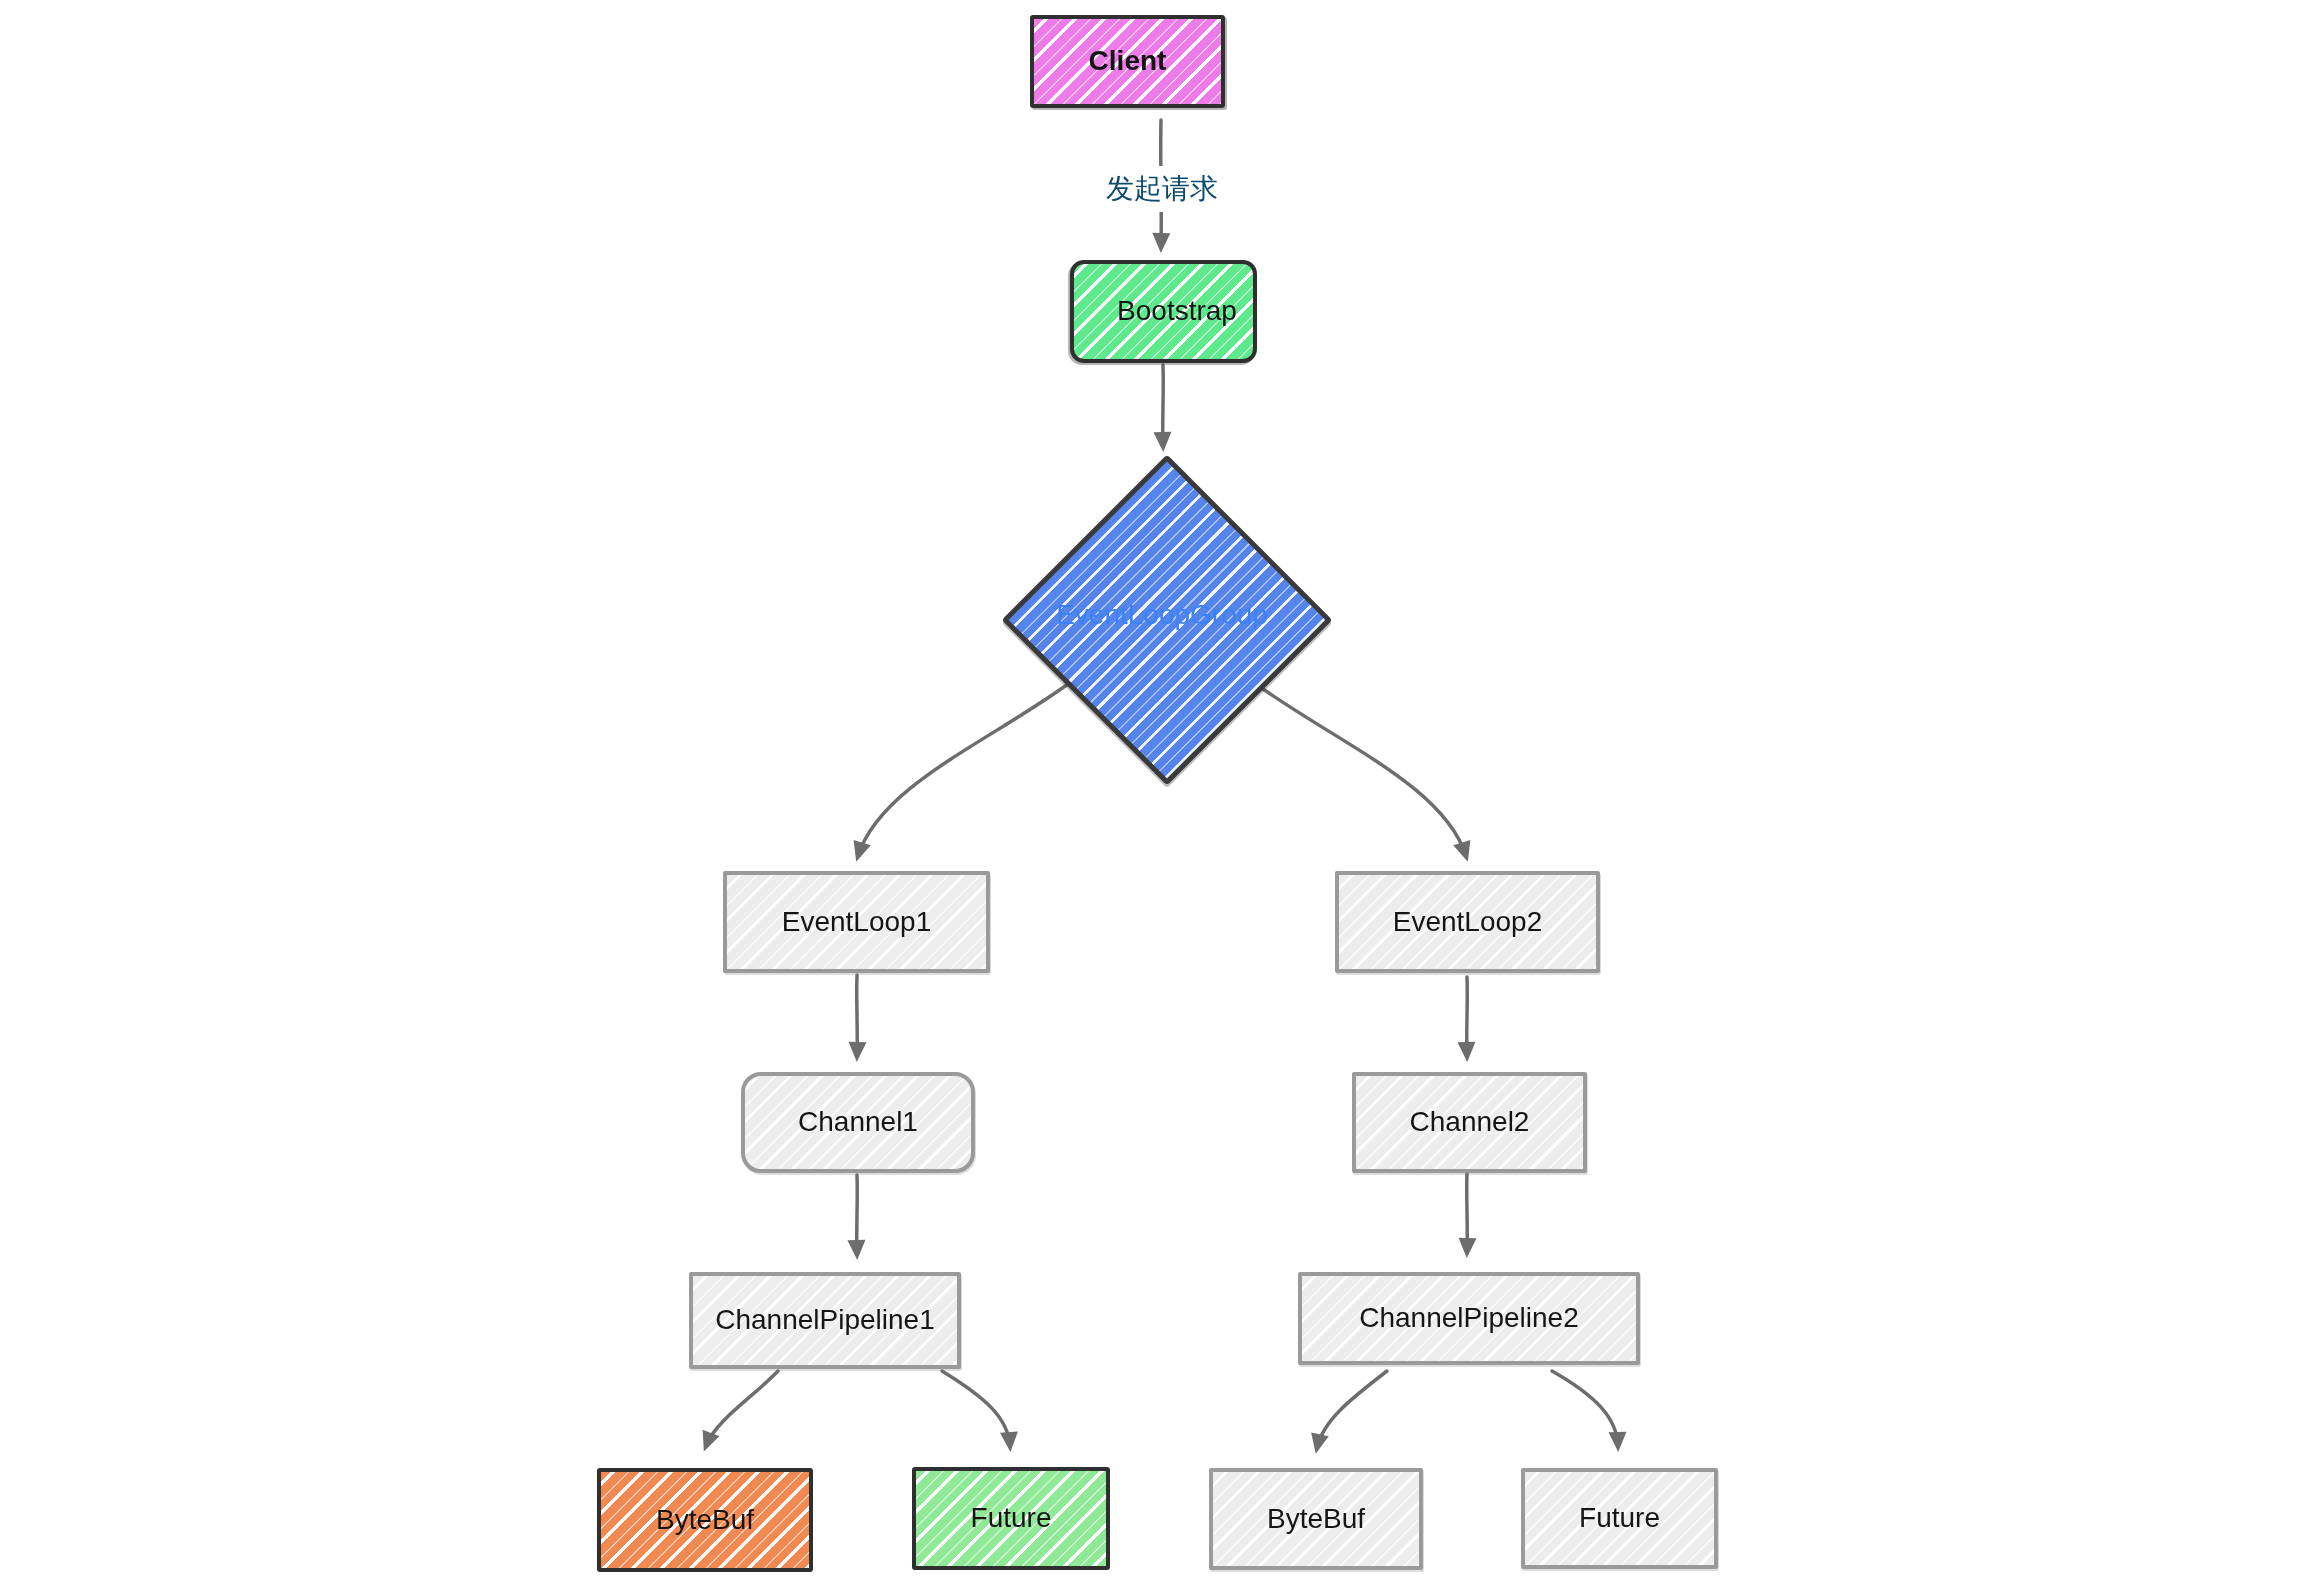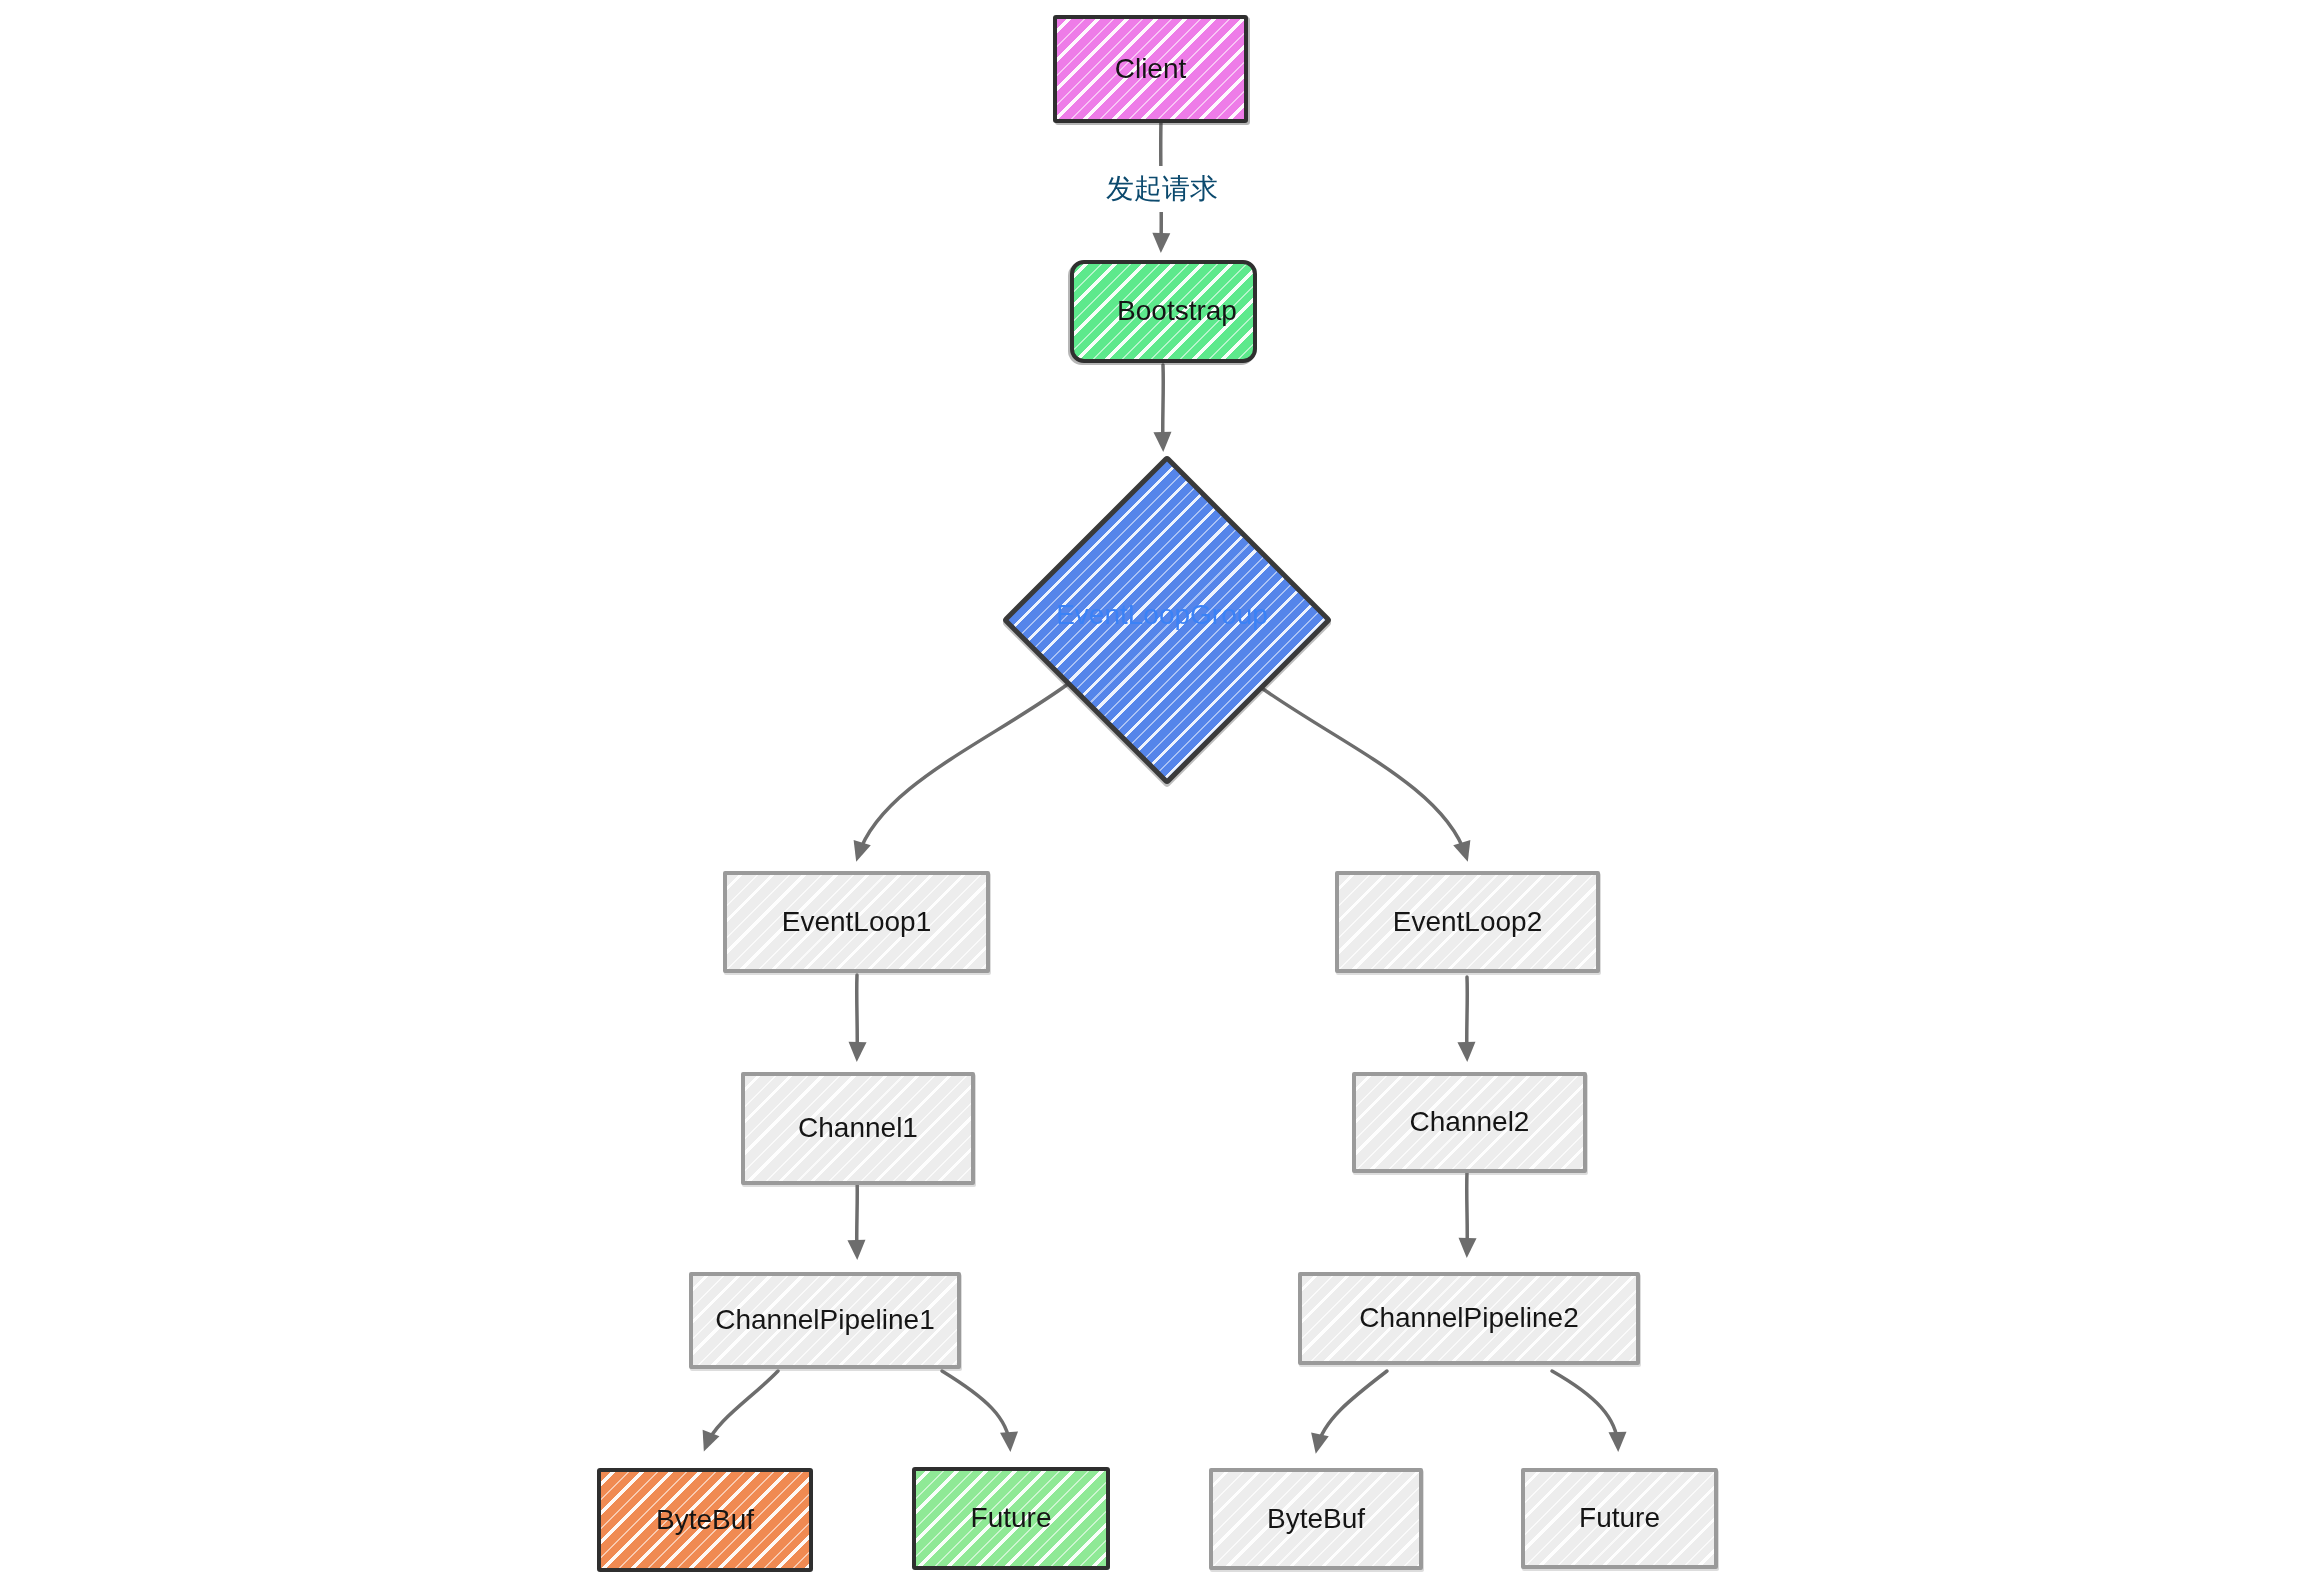--- a/index.html
+++ b/index.html
@@ -104,21 +104,21 @@
       <path marker-end="url(#arrow)" d="M 1467 977 C 1468 1003, 1466 1030, 1467 1056"></path>
       <path marker-end="url(#arrow)" d="M 857 1175 C 858 1202, 856 1228, 857 1254"></path>
       <path marker-end="url(#arrow)" d="M 1467 1172 C 1466 1198, 1468 1226, 1467 1252"></path>
       <path marker-end="url(#arrow)" d="M 778 1371 C 752 1398, 716 1420, 706 1446"></path>
       <path marker-end="url(#arrow)" d="M 942 1371 C 986 1398, 1008 1418, 1010 1446"></path>
       <path marker-end="url(#arrow)" d="M 1387 1371 C 1352 1398, 1323 1420, 1317 1448"></path>
       <path marker-end="url(#arrow)" d="M 1552 1371 C 1596 1396, 1617 1418, 1618 1446"></path>
     </g>
   </svg>
 
-  <div class="node hatch-pink" style="left:1053px; top:15px; width:195px; height:108px;">
+  <div class="node hatch-pink" style="left:1030px; top:15px; width:195px; height:93px;font-weight:bold;">
     <span class="lbl">Client</span>
   </div>
 
   <div class="edge-label">发起请求</div>
 
   <div class="node hatch-green" style="left:1070px; top:260px; width:187px; height:103px;padding-left:27px;">
     <span class="lbl">Bootstrap</span>
   </div>
 
   <div class="diamond-wrap">
@@ -127,21 +127,21 @@
   </div>
 
   <div class="node hatch-gray" style="left:723px; top:871px; width:267px; height:102px;">
     <span class="lbl">EventLoop1</span>
   </div>
 
   <div class="node hatch-gray" style="left:1335px; top:871px; width:265px; height:102px;">
     <span class="lbl">EventLoop2</span>
   </div>
 
-  <div class="node hatch-gray" style="left:741px; top:1072px; width:234px; height:113px;">
+  <div class="node hatch-gray" style="left:741px; top:1072px; width:234px; height:101px;border-radius:20px;">
     <span class="lbl">Channel1</span>
   </div>
 
   <div class="node hatch-gray" style="left:1352px; top:1072px; width:235px; height:101px;">
     <span class="lbl">Channel2</span>
   </div>
 
   <div class="node hatch-gray" style="left:689px; top:1272px; width:272px; height:97px;">
     <span class="lbl">ChannelPipeline1</span>
   </div>

